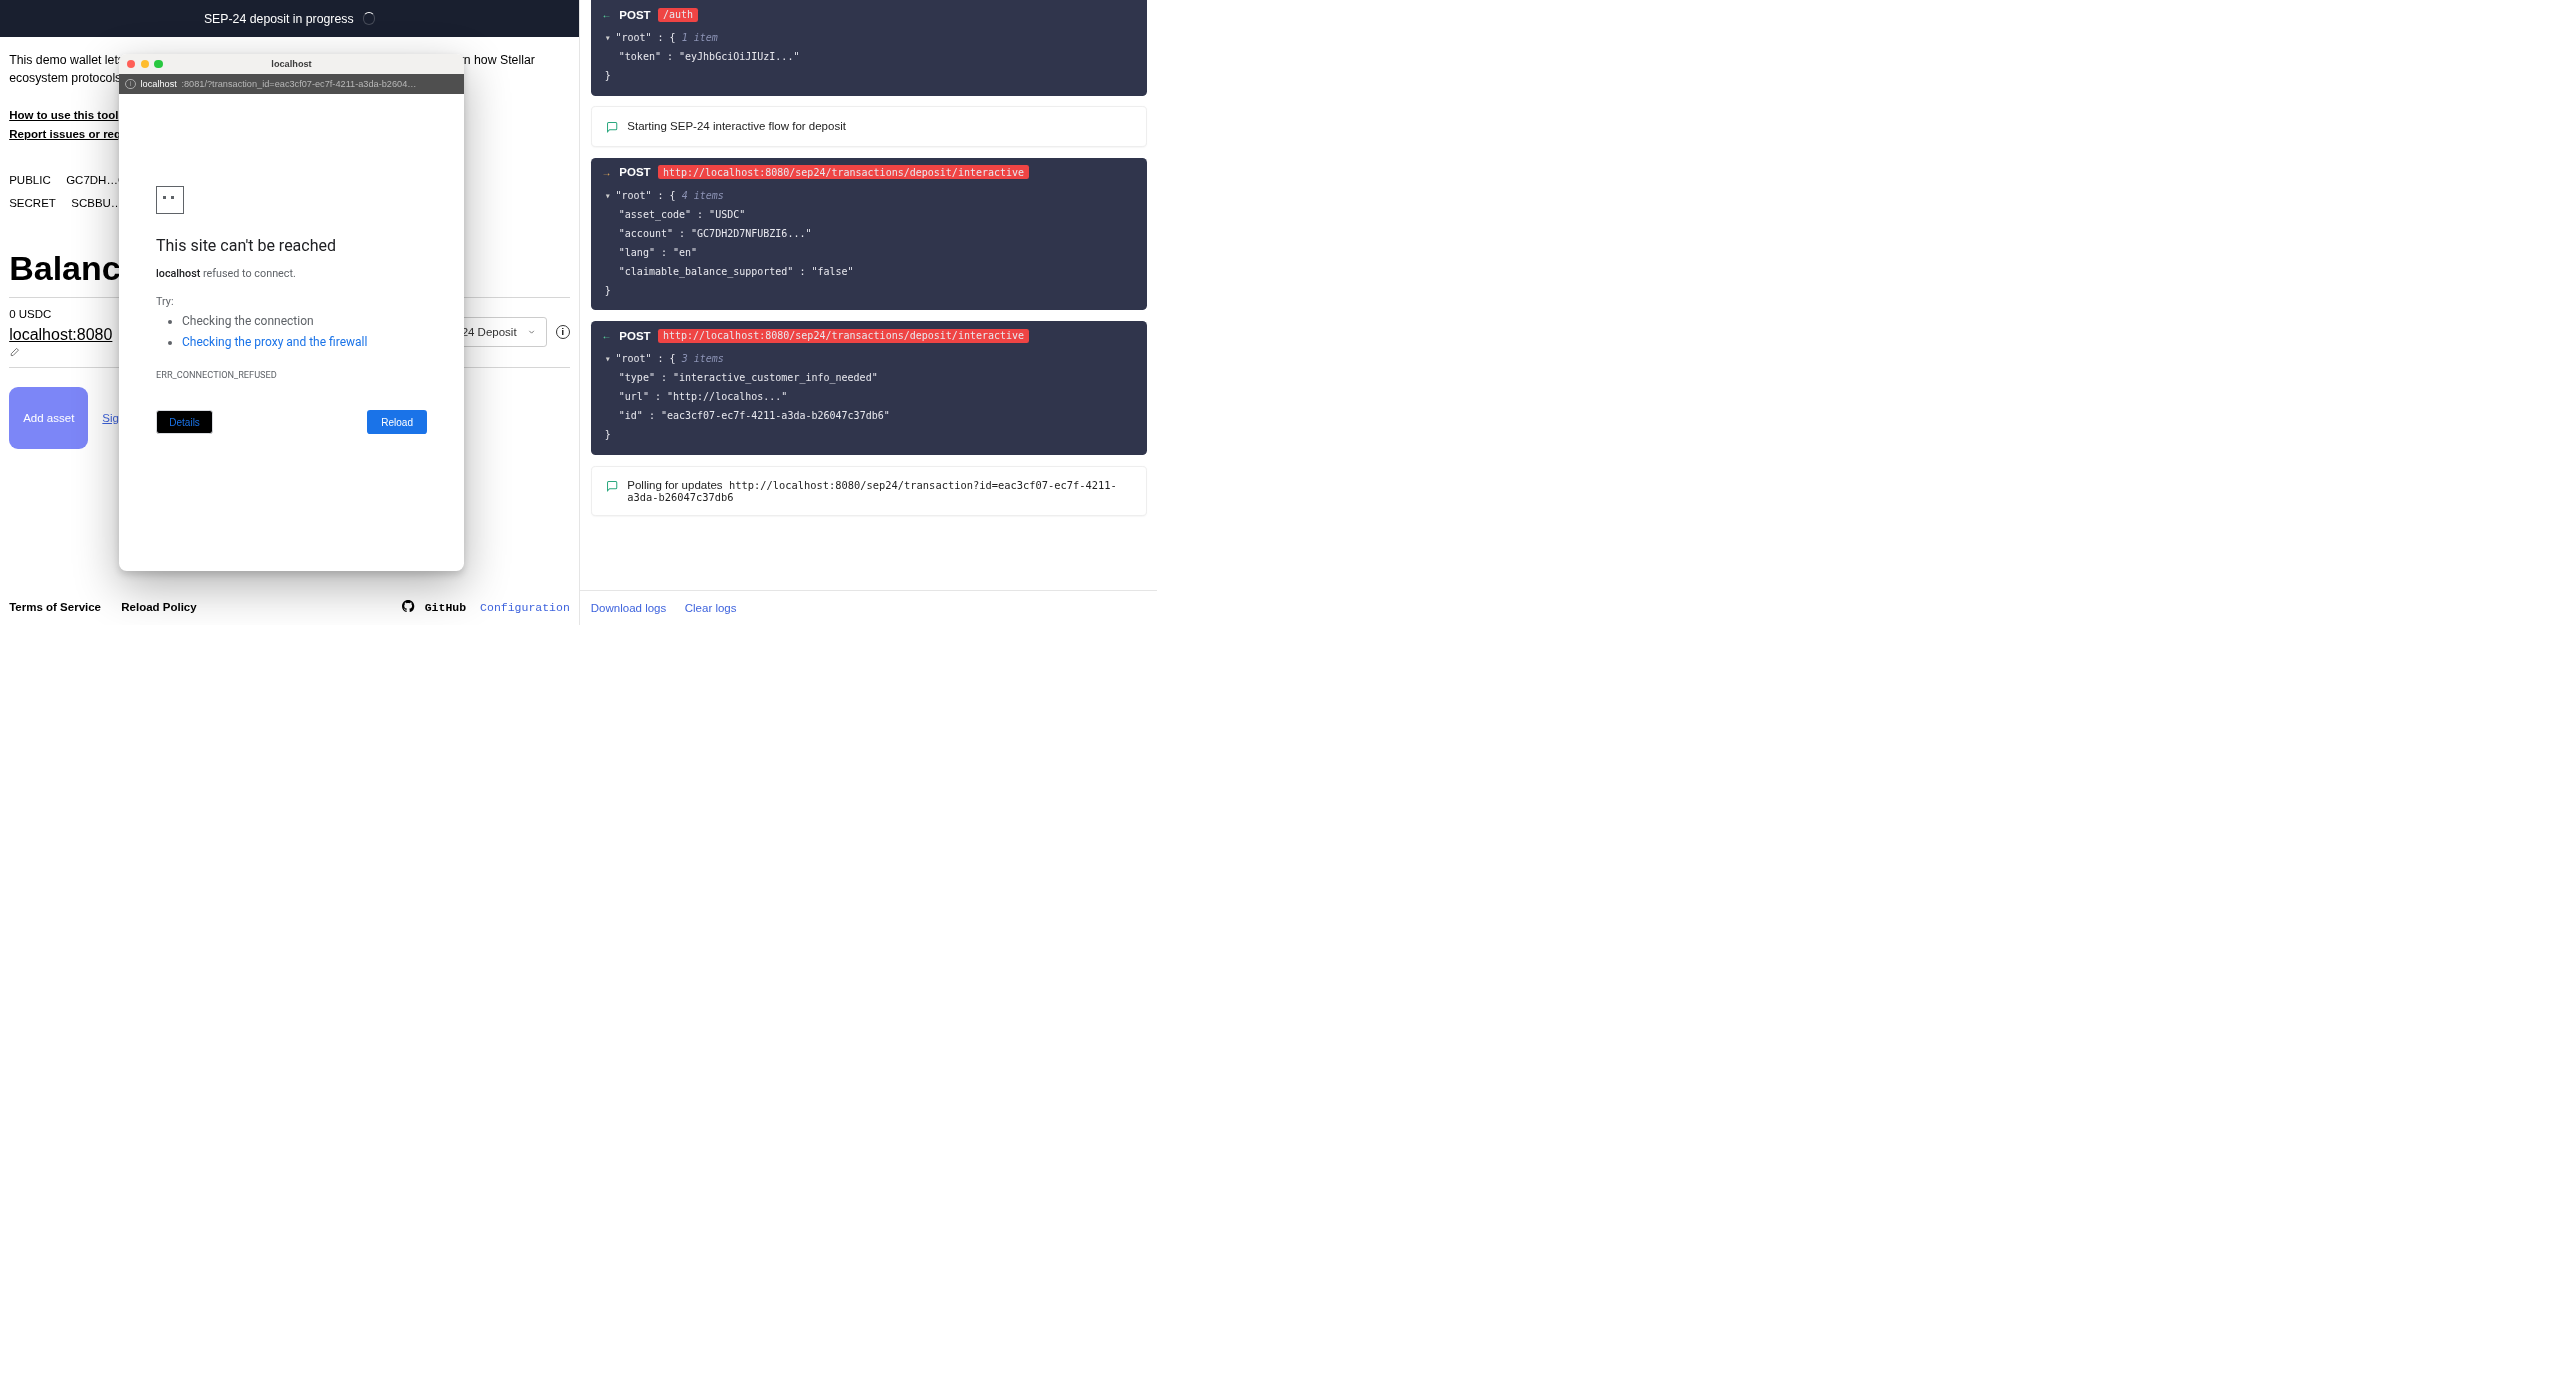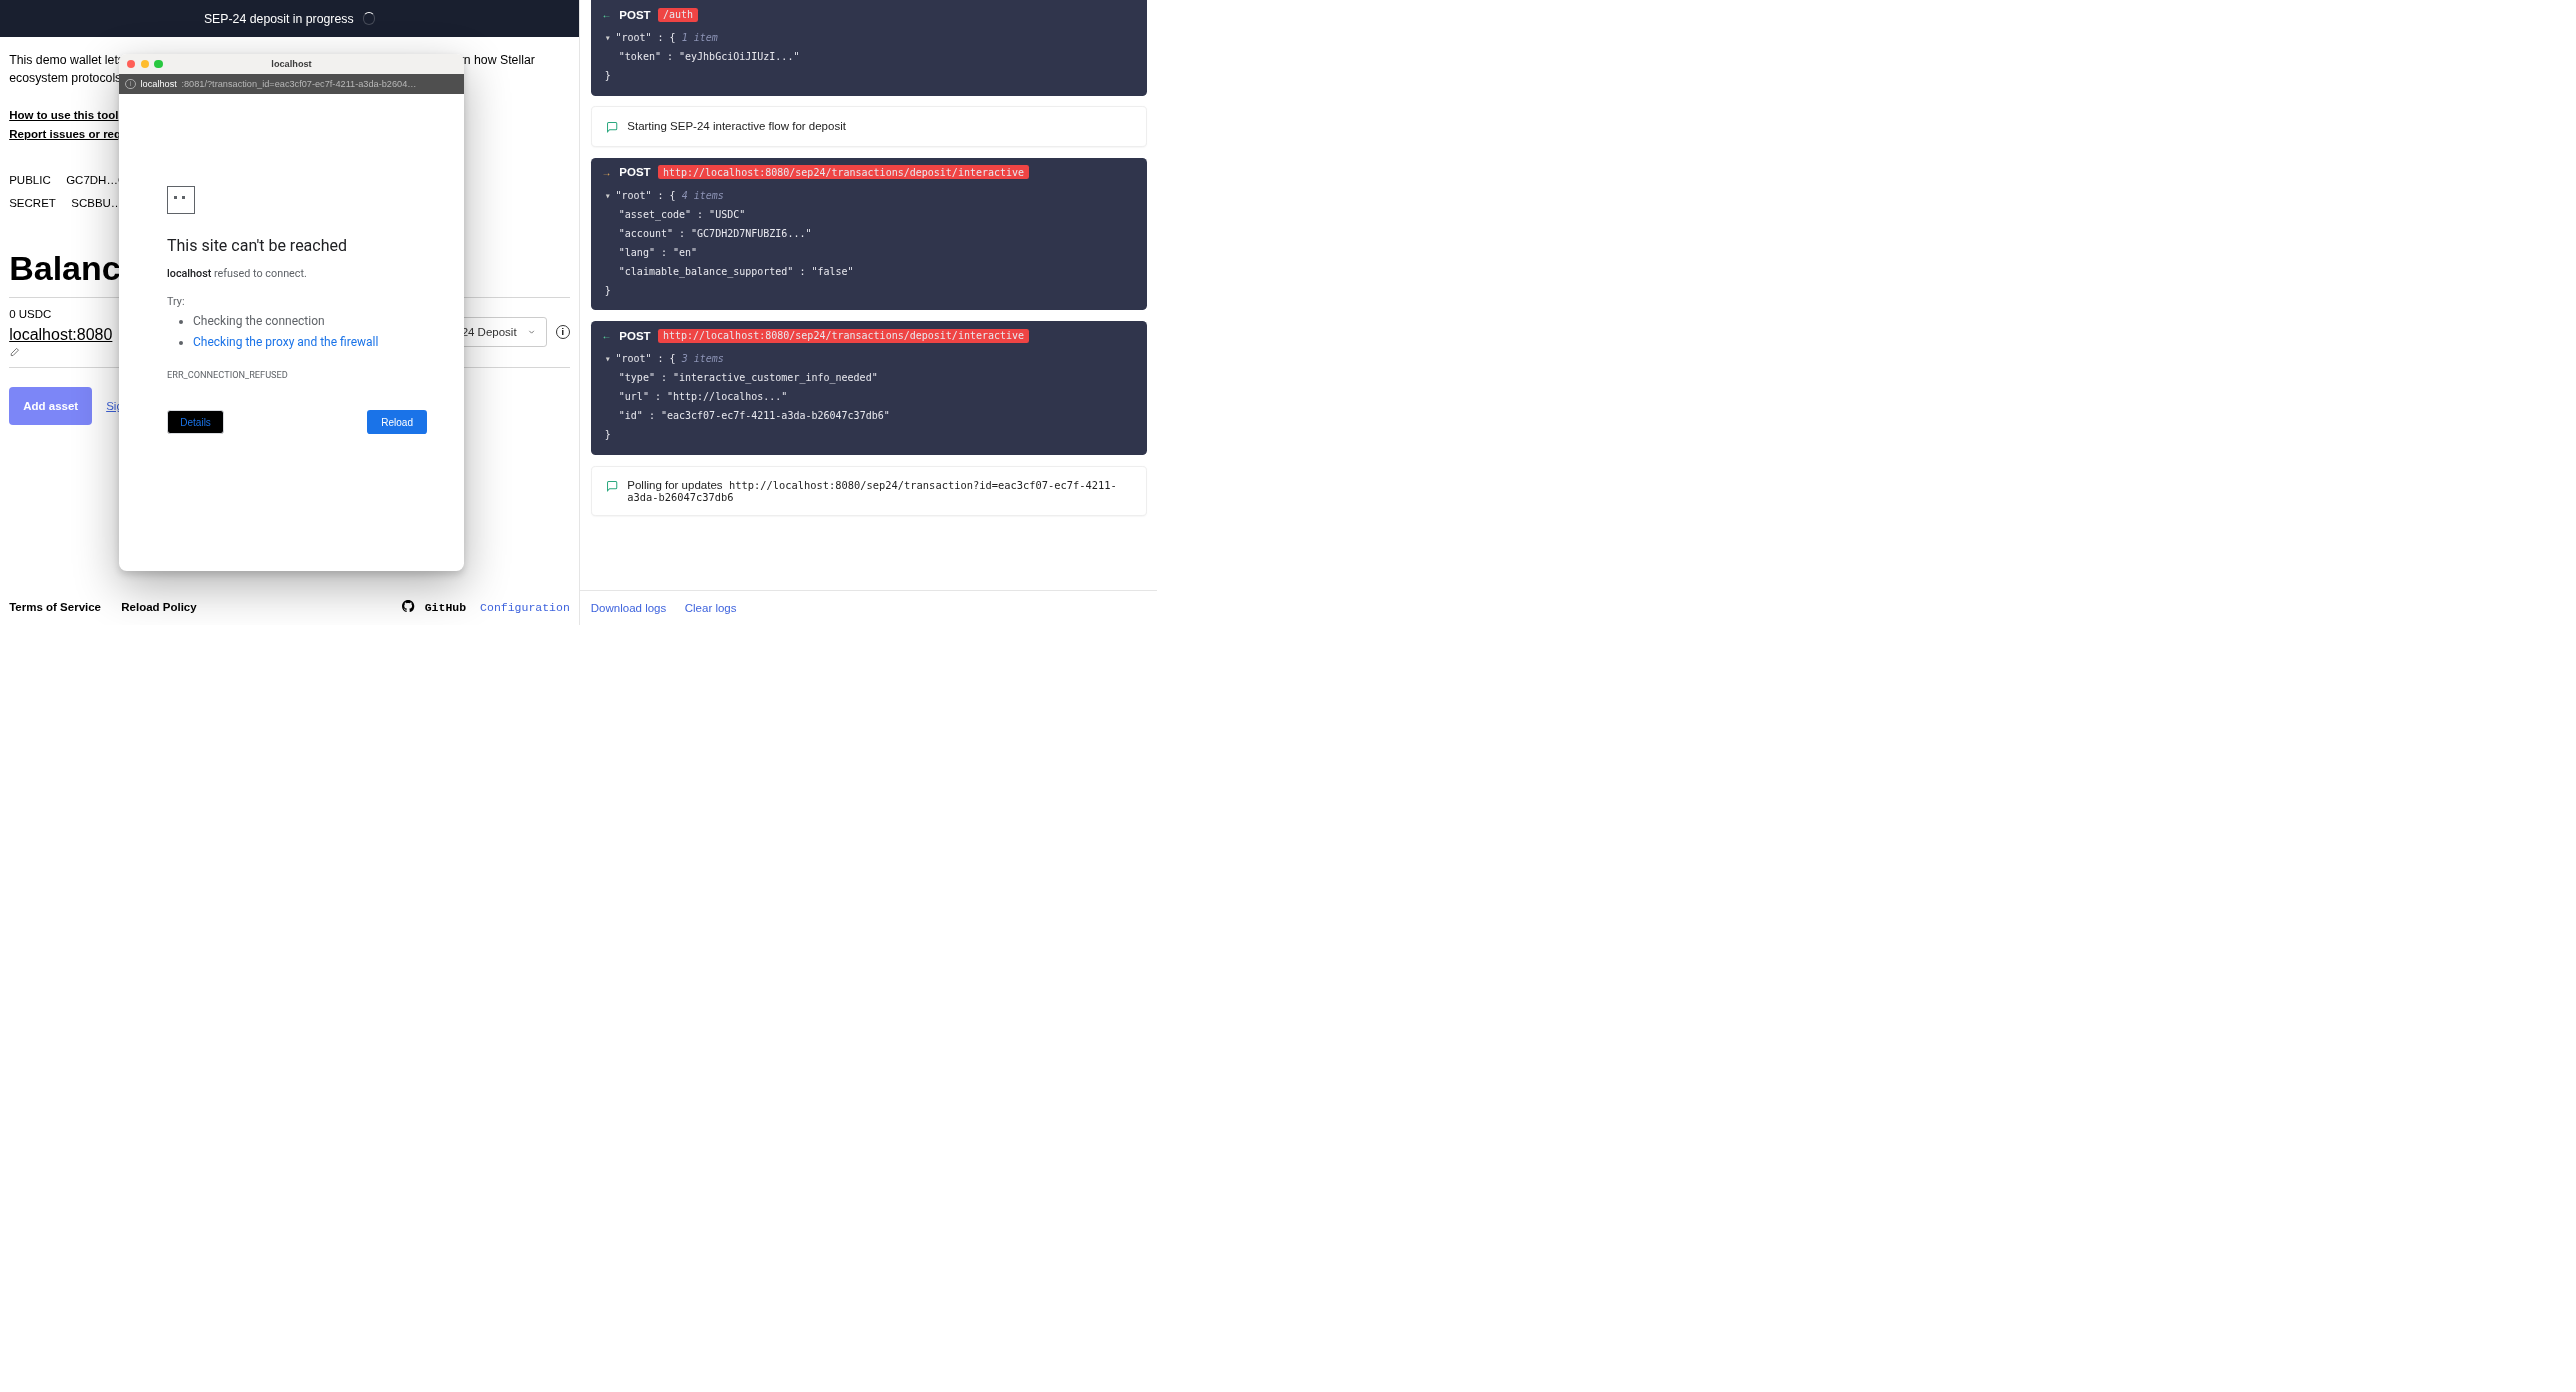--- a/index.html
+++ b/index.html
@@ -107,24 +107,24 @@
 .action-row {
   margin-top: 18.5px;
   display: flex;
   align-items: center;
   gap: 14px;
 }
 .btn-primary {
   background: #7c86f7;
   color: #fff;
   border: none;
-  border-radius: 4px;
-  padding: 13px 14px;
+  border-radius: 9px;
+  padding: 25px 14px;
   font-size: 11.5px;
-  font-weight: 700;
+  font-weight: 400;
 }
 .link-text { color: #3e63dd; }
 .footer {
   display: flex;
   align-items: center;
   justify-content: space-between;
   padding: 0 9.2px 10.8px 9.2px;
   font-size: 11.5px;
   font-weight: 600;
 }
@@ -268,21 +268,20 @@
   color:#aaa;
 }
 .addr-host { color: #fff; }
 .addr-path { color: #b8b8b8; overflow:hidden; text-overflow: ellipsis; white-space: nowrap; }
 .popup-body {
   padding: 92px 37px 0 37px;
   color: #202124;
   font-family: Roboto, -apple-system, sans-serif;
   flex: 1;
   position: relative;
-  margin-left: 11px;
 }
 .sad-icon {
   width: 28px; height: 28px;
   margin-bottom: 21.5px;
   position: relative;
 }
 .sad-icon .face {
   width:100%;height:100%;
   border:1.9px solid #5f6368;
   position:relative;

